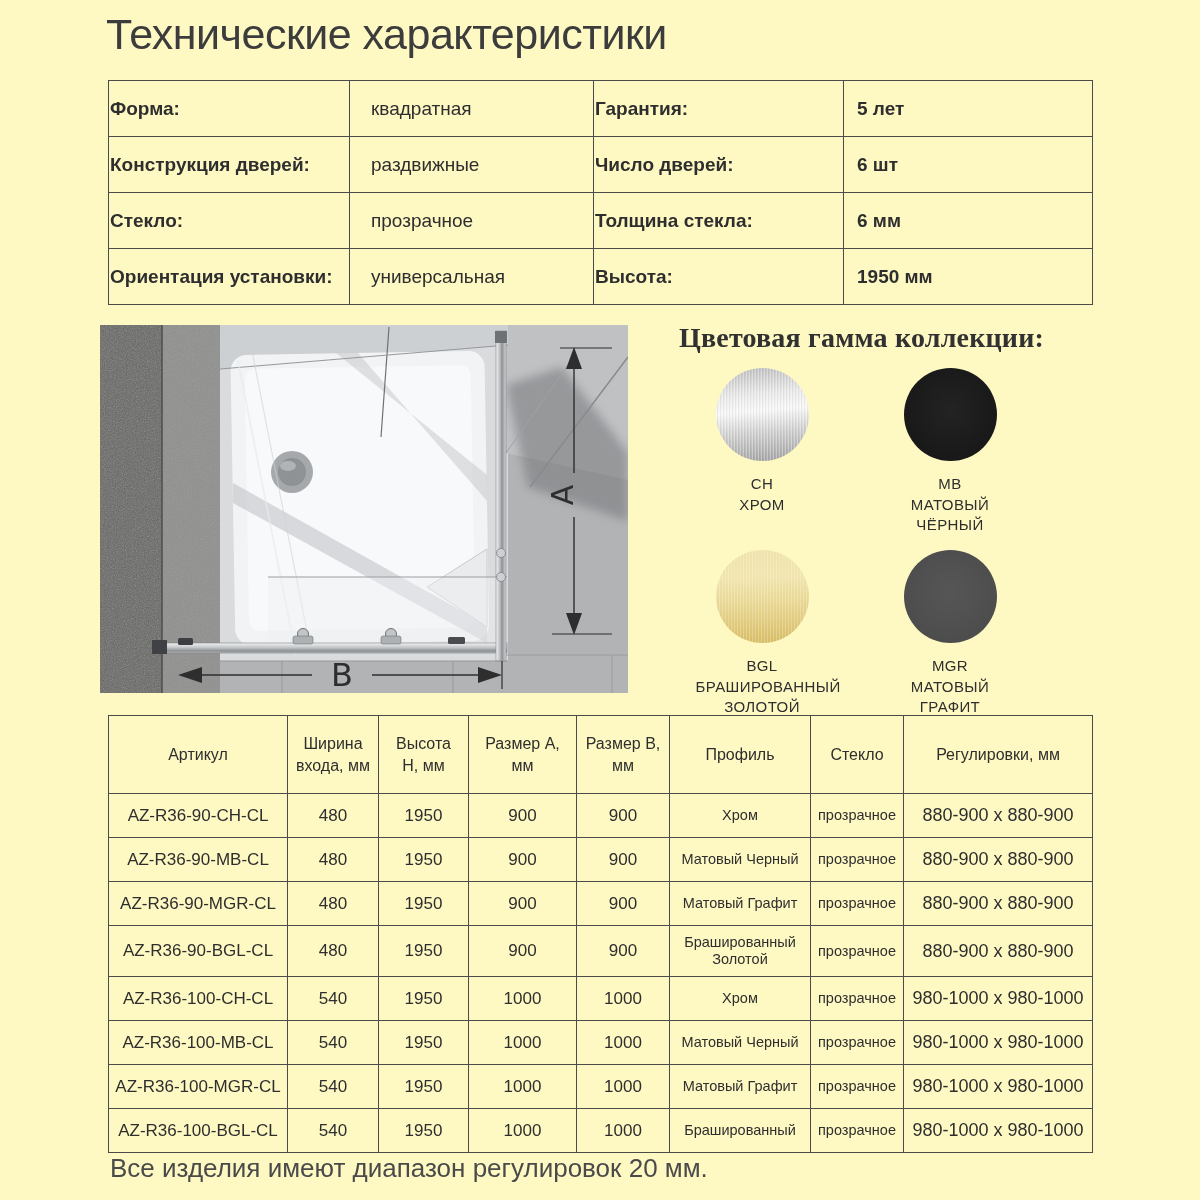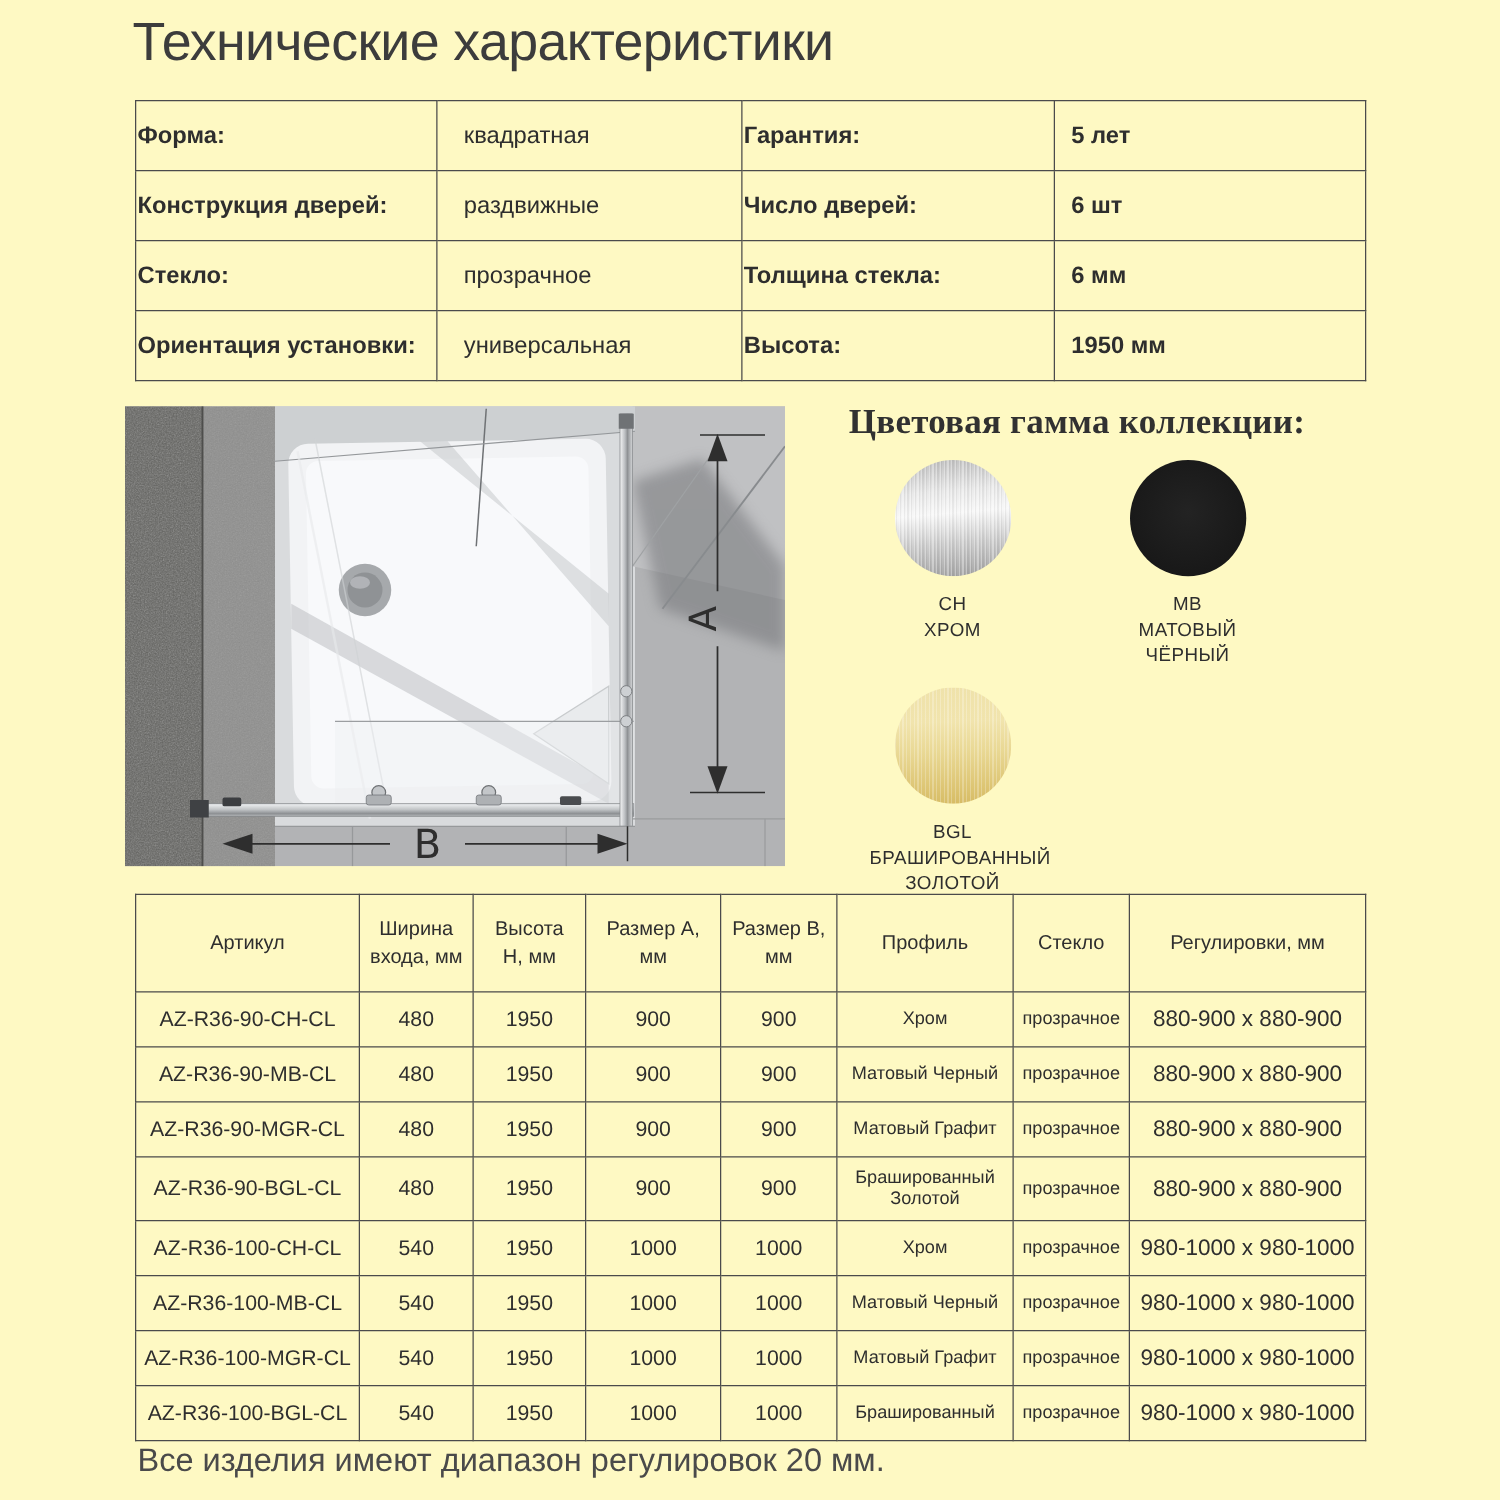--- a/index.html
+++ b/index.html
@@ -198,20 +198,25 @@
     <div class="swatch-item">
       <div class="swatch black"></div>
       <div class="swatch-code">MB</div>
       <div class="swatch-name">МАТОВЫЙ ЧЁРНЫЙ</div>
     </div>
     <div class="swatch-item">
       <div class="swatch gold"></div>
       <div class="swatch-code">BGL</div>
       <div class="swatch-name">БРАШИРОВАННЫЙ ЗОЛОТОЙ</div>
     </div>
+    <div class="swatch-item">
+      <div class="swatch graphite"></div>
+      <div class="swatch-code">MGR</div>
+      <div class="swatch-name">МАТОВЫЙ ГРАФИТ</div>
+    </div>
   </div>
 
   <table class="products">
     <colgroup>
       <col style="width:179px">
         <col style="width:91px">
         <col style="width:90px">
         <col style="width:108px">
       <col style="width:93px">
         <col style="width:141px">

